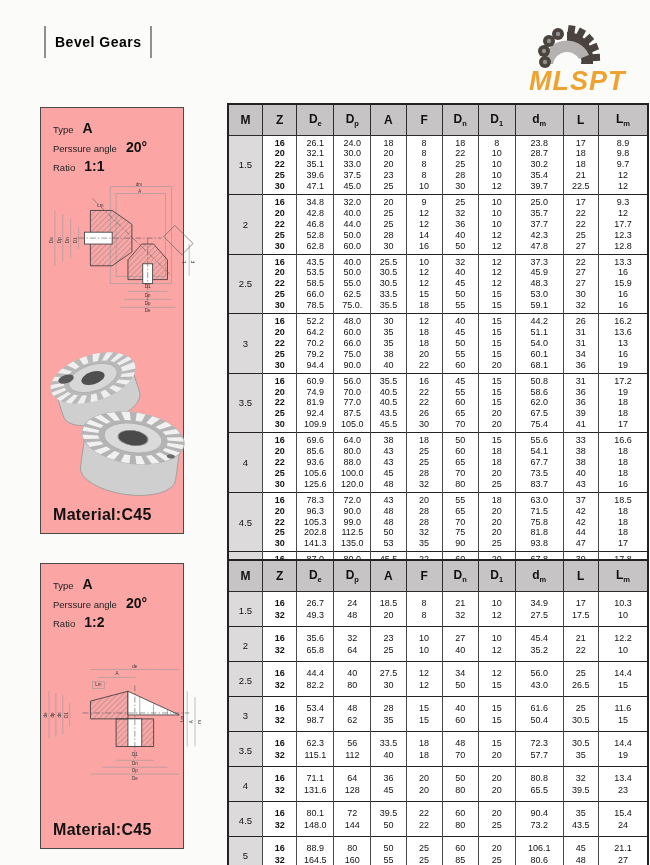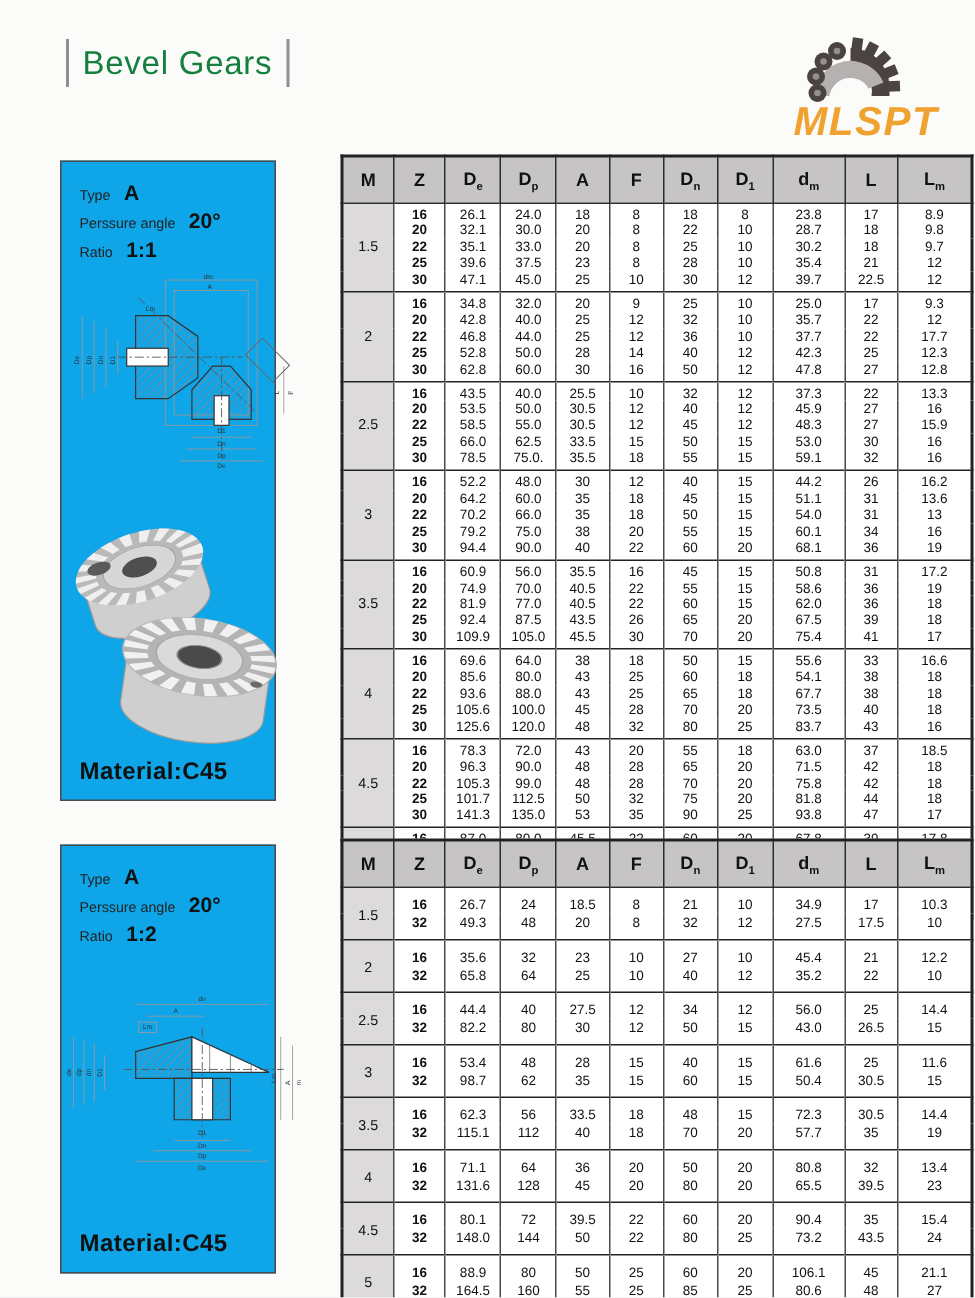--- a/index.html
+++ b/index.html
@@ -9,24 +9,24 @@
     width: 650px; height: 865px;
     background: #fbfbfa;
     font-family: "Liberation Sans", sans-serif;
     color:#1a1a1a;
     overflow: hidden;
     margin: 0 auto;
   }
   
   .title-row { position:absolute; left:44px; top:26px; display:flex; align-items:center; gap:9px; }
   .title-bar { width:2px; height:32px; background:#8f8f8f; }
-  .page-title { font-size:22px; font-weight:normal; letter-spacing:0.5px; color:#15803d; }
+  .page-title { font-size:14px; font-weight:bold; letter-spacing:0.5px; color:#000000; }
   .logo { position:absolute; left:503px; top:20px; width:128px; height:76px; }
   
-  .panel { position:absolute; left:40px; width:144px; border:1.5px solid #4a4a4a; background:#0ea5e9; }
+  .panel { position:absolute; left:40px; width:144px; border:1.5px solid #4a4a4a; background:#fca5a5; }
   .panel1 { top:107px; height:427px; }
   .panel2 { top:563px; height:286px; }
   .info-block { padding:12px 0 0 12px; }
   .info-line { display:flex; align-items:baseline; margin-bottom:3px; }
   .info-label { font-size:9.5px; color:#222; }
   .info-value { font-size:14px; font-weight:bold; margin-left:9px; color:#111; }
   .drawing { display:block; margin:6px auto 0 auto; }
   .photo { display:block; margin:2px auto 0 auto; }
   .material { position:absolute; left:12px; bottom:9px; font-size:16px; font-weight:bold; letter-spacing:0.3px; color:#111;margin-top:33px; }
   
@@ -621,21 +621,21 @@
             <td>48</td>
             <td>28</td>
             <td>70</td>
             <td>20</td>
             <td>75.8</td>
             <td>42</td>
             <td>18</td>
           </tr>
           <tr class="">
             <td class="zcell">25</td>
-            <td>101.7</td>
+            <td>202.8</td>
             <td>112.5</td>
             <td>50</td>
             <td>32</td>
             <td>75</td>
             <td>20</td>
             <td>81.8</td>
             <td>44</td>
             <td>18</td>
           </tr>
           <tr class="glast">

